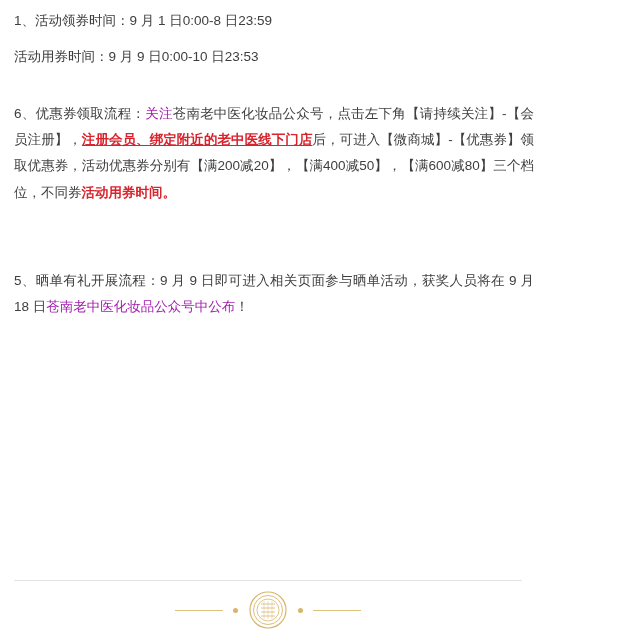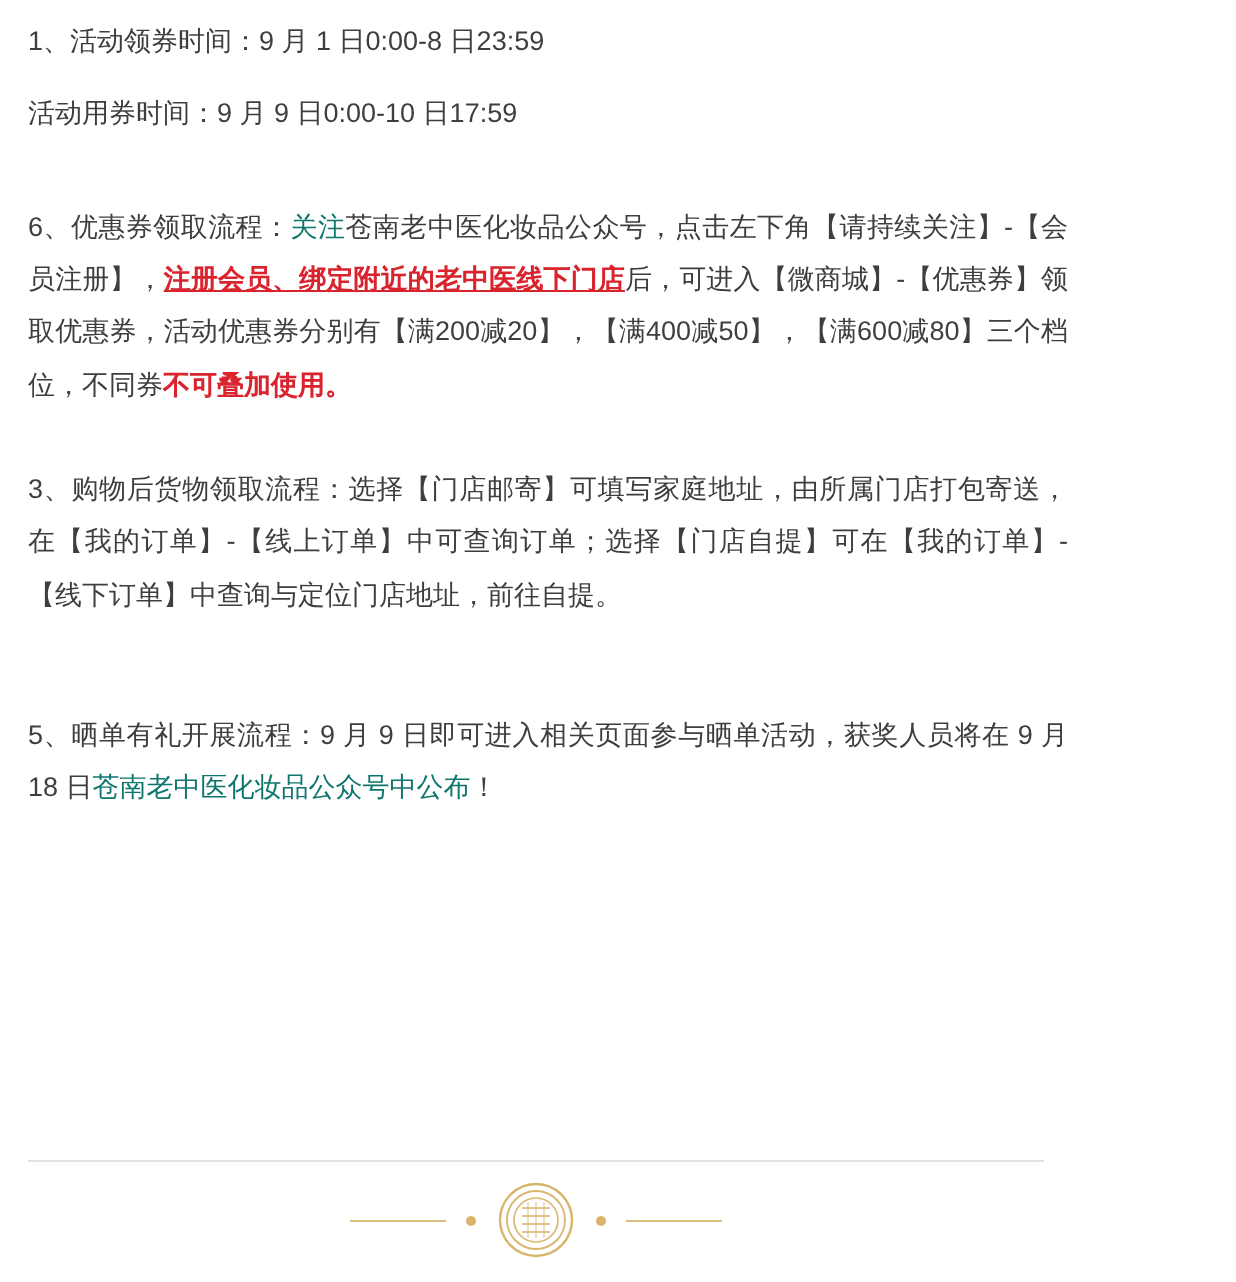--- a/index.html
+++ b/index.html
@@ -29,21 +29,21 @@
   }
   .para {
     margin: 0;
     padding: 0;
   }
   .spacer-sm { height: 10px; }
   .spacer-md { height: 18px; }
   .spacer-lg { height: 22px; }
 
   .red {
-    color: #0f766e;
+    color: #a21caf;
   }
   .red-b {
     color: #d9232d;
     font-weight: bold;
   }
   .red-b-u {
     color: #d9232d;
     font-weight: bold;
     text-decoration: underline;
   }
@@ -89,39 +89,34 @@
 <body>
 
 <div class="page">
 
   <div class="block">
     <p class="para">
       <span>1、活动领券时间：9 月 1 日0:00-8 日23:59</span>
     </p>
     <div class="spacer-sm"></div>
     <p class="para">
-      <span>活动用券时间：9 月 9 日0:00-10 日17:59</span>
+      <span>活动用券时间：9 月 9 日0:00-10 日23:53</span>
     </p>
   </div>
 
   <div class="spacer-lg"></div>
 
   <div class="block">
     <p class="para">
-      <span>6、优惠券领取流程：</span><span class="red">关注</span><span>苍南老中医化妆品公众号，点击左下角【请持续关注】-【会员注册】，</span><span class="red-b-u">注册会员、绑定附近的老中医线下门店</span><span>后，可进入【微商城】-【优惠券】领取优惠券，活动优惠券分别有【满200减20】，【满400减50】，【满600减80】三个档位，不同券</span><span class="red-b">不可叠加使用。</span>
+      <span>6、优惠券领取流程：</span><span class="red">关注</span><span>苍南老中医化妆品公众号，点击左下角【请持续关注】-【会员注册】，</span><span class="red-b-u">注册会员、绑定附近的老中医线下门店</span><span>后，可进入【微商城】-【优惠券】领取优惠券，活动优惠券分别有【满200减20】，【满400减50】，【满600减80】三个档位，不同券</span><span class="red-b">活动用券时间。</span>
     </p>
   </div>
 
   <div class="spacer-md"></div>
 
-  <div class="block">
-    <p class="para">
-      <span>3、购物后货物领取流程：选择【门店邮寄】可填写家庭地址，由所属门店打包寄送，在【我的订单】-【线上订单】中可查询订单；选择【门店自提】可在【我的订单】-【线下订单】中查询与定位门店地址，前往自提。</span>
-    </p>
-  </div>
 
   <div class="spacer-md"></div>
 
 
   <div class="spacer-md"></div>
 
   <div class="block">
     <p class="para">
       <span>5、晒单有礼开展流程：9 月 9 日即可进入相关页面参与晒单活动，获奖人员将在 9 月 18 日</span><span class="red">苍南老中医化妆品公众号中公布</span><span>！</span>
     </p>

